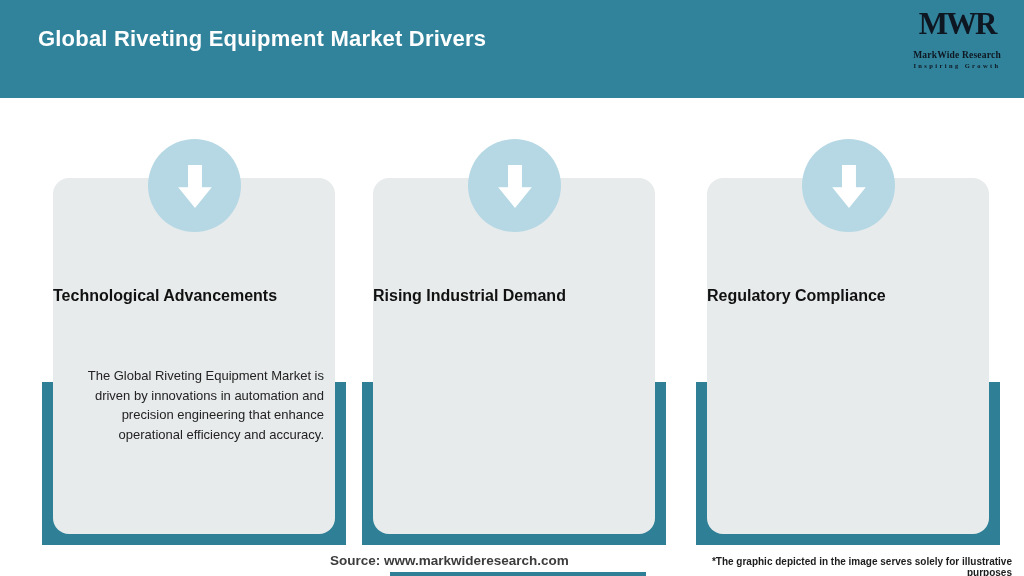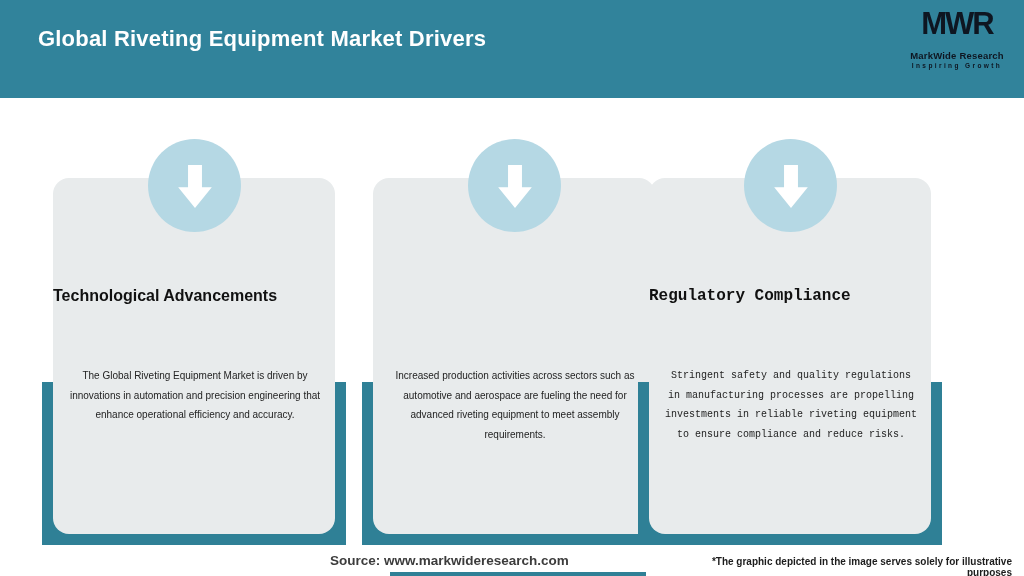--- a/index.html
+++ b/index.html
@@ -19,42 +19,42 @@
     background: #31839b;
   }
   .header-title {
     position: absolute; left: 38px; top: 26px;
     color: #ffffff; font-size: 22px; font-weight: 700;
     letter-spacing: 0.2px;
   }
   .logo {
     position: absolute; right: 12px; top: 8px;
     width: 110px; text-align: center;
-    color: #0e1621; line-height: 1;
+    color: #0e1621; line-height: 1; font-family: Liberation Serif, serif;
   }
   .logo-monogram {
     font-size: 31px; font-weight: 800; letter-spacing: -2px;
     transform: scaleY(1.02); display: block;
   }
   .logo-name {
     display: block; margin-top: 12px;
     font-size: 9.5px; font-weight: 700; letter-spacing: 0.2px;
   }
   .logo-tagline {
     display: block; margin-top: 2px;
     font-size: 6.5px; font-weight: 700; letter-spacing: 2.4px;
   }
 
   
   .card-group {
     position: absolute; top: 139px; width: 304px; height: 406px;
   }
   .card-group.g1 { left: 42px; }
   .card-group.g2 { left: 362px; }
-  .card-group.g3 { left: 638px; font-family: Liberation Mono, monospace; }
+  .card-group.g3 { left: 696px; }
 
   .backdrop {
     position: absolute; left: 0; top: 243px;
     width: 304px; height: 163px;
     background: #2f8096;
   }
   .card {
     position: absolute; left: 11px; top: 39px;
     width: 282px; height: 356px;
     background: #e8ebec;
@@ -69,22 +69,22 @@
   .circle svg { width: 58px; height: 62px; display: block; }
 
   .card-title {
     position: absolute; left: 0; top: 109px;
     width: 282px; 
     font-size: 16px; font-weight: 700; color: #111111;
   }
   .card-body {
     position: absolute; left: 13px; top: 188px;
     width: 258px;
-    font-size: 10px; line-height: 19.5px; color: #232323;
-    text-align: center;
+    font-size: 13px; line-height: 19.5px; color: #232323;
+    text-align: right;
   }
 
   
   .source-bar {
     position: absolute; left: 390px; top: 572px;
     width: 256px; height: 6px;
     background: #2f8096;
   }
   .source-text {
     position: absolute; left: 330px; top: 553px;
@@ -120,34 +120,33 @@
     <div class="circle">
       <svg viewBox="0 0 100 100" aria-hidden="true">
           <path d="M38 14 h24 v38 h17 L50 88 21 52 h17 Z" fill="#ffffff"></path>
         </svg>
     </div>
   </div>
 
   <div class="card-group g2">
     <div class="backdrop"></div>
     <div class="card">
-      <div class="card-body">Increased production activities across sectors such as automotive and aerospace are fueling the need for advanced riveting equipment to meet assembly requirements.</div>
+      <div class="card-title">Rising Industrial Demand</div>
     </div>
     <div class="circle">
       <svg viewBox="0 0 100 100" aria-hidden="true">
           <path d="M38 14 h24 v38 h17 L50 88 21 52 h17 Z" fill="#ffffff"></path>
         </svg>
     </div>
   </div>
 
   <div class="card-group g3">
     <div class="backdrop"></div>
     <div class="card">
       <div class="card-title">Regulatory Compliance</div>
-      <div class="card-body">Stringent safety and quality regulations in manufacturing processes are propelling investments in reliable riveting equipment to ensure compliance and reduce risks.</div>
     </div>
     <div class="circle">
       <svg viewBox="0 0 100 100" aria-hidden="true">
           <path d="M38 14 h24 v38 h17 L50 88 21 52 h17 Z" fill="#ffffff"></path>
         </svg>
     </div>
   </div>
 
   <div class="source-bar"></div>
   <div class="source-text">Source: www.markwideresearch.com</div>

